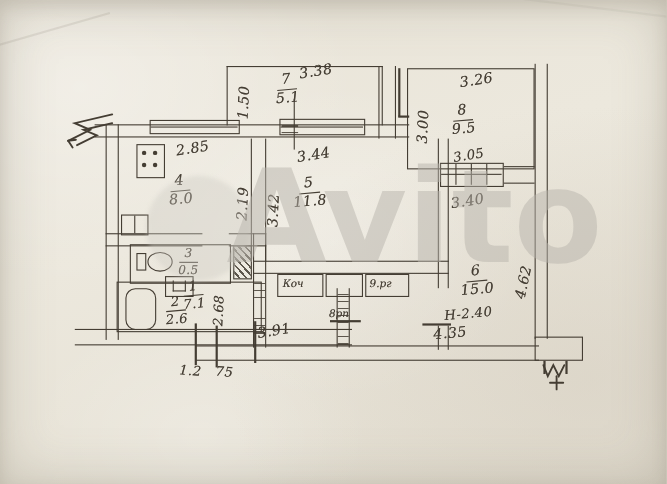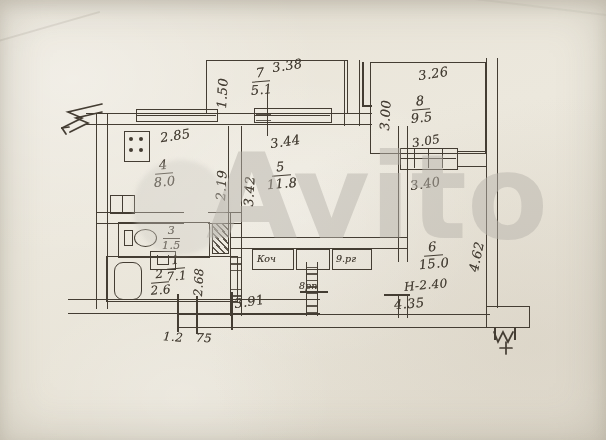--- a/index.html
+++ b/index.html
@@ -180,21 +180,21 @@
   <div class="lbl frac s1" style="left:418px;top:240px;">
     <span class="num">6</span>
     <span class="area">15.0</span>
   </div>
   <div class="lbl s1" style="left:404px;top:278px;font-size:12px;">Н-2.40</div>
   <div class="lbl s1" style="left:394px;top:296px;">4.35</div>
   <div class="lbl vlbl" style="left:466px;top:270px;transform:rotate(-78deg);transform-origin:0 0;">4.62</div>
 
   <div class="lbl frac" style="left:162px;top:225px;font-size:11px;">
     <span class="num">3</span>
-    <span class="area">1.5</span>
+    <span class="area">0.5</span>
   </div>
 
   <div class="lbl frac s1" style="left:150px;top:268px;font-size:12px;">
     <span class="num">2</span>
     <span class="area">2.6</span>
   </div>
   <div class="lbl vlbl" style="left:191px;top:296px;font-size:12px;">2.68</div>
 
   <div class="lbl frac s1" style="left:166px;top:254px;font-size:12px;">
     <span class="num">1</span>

